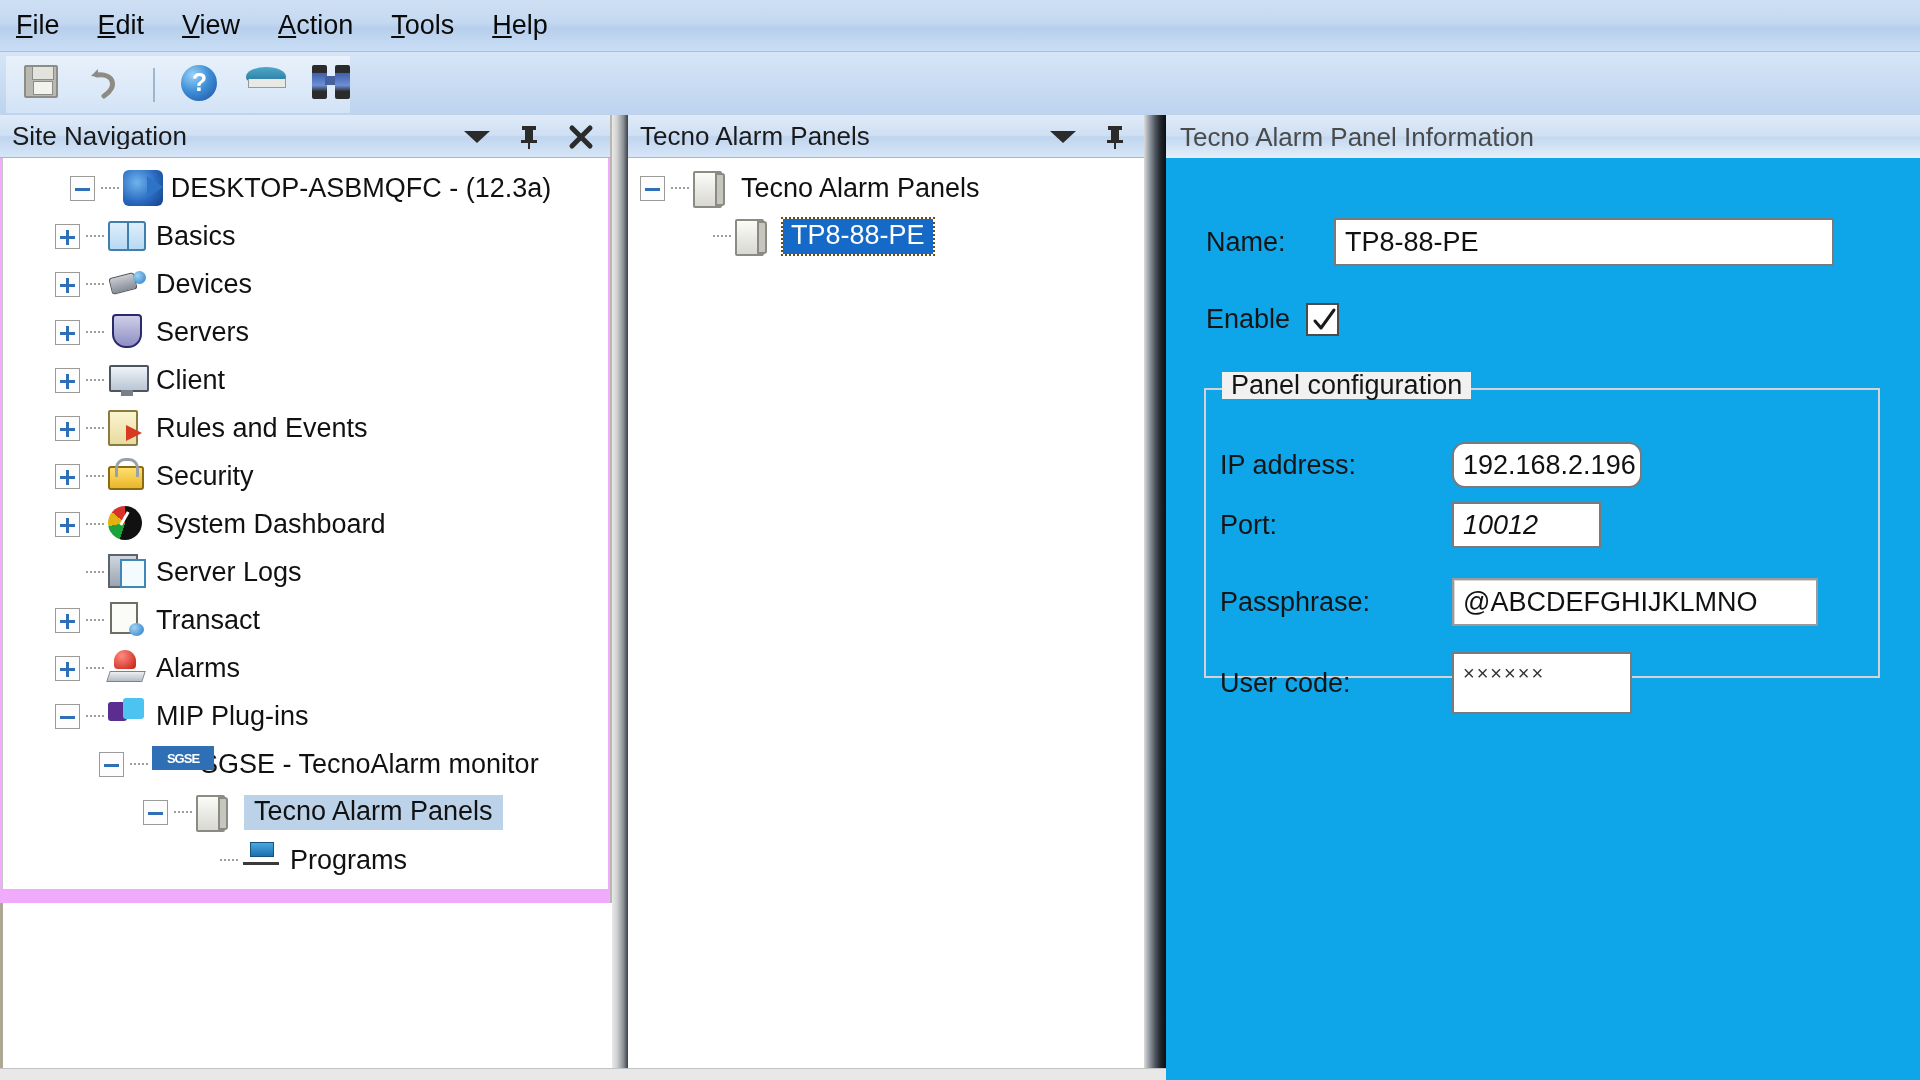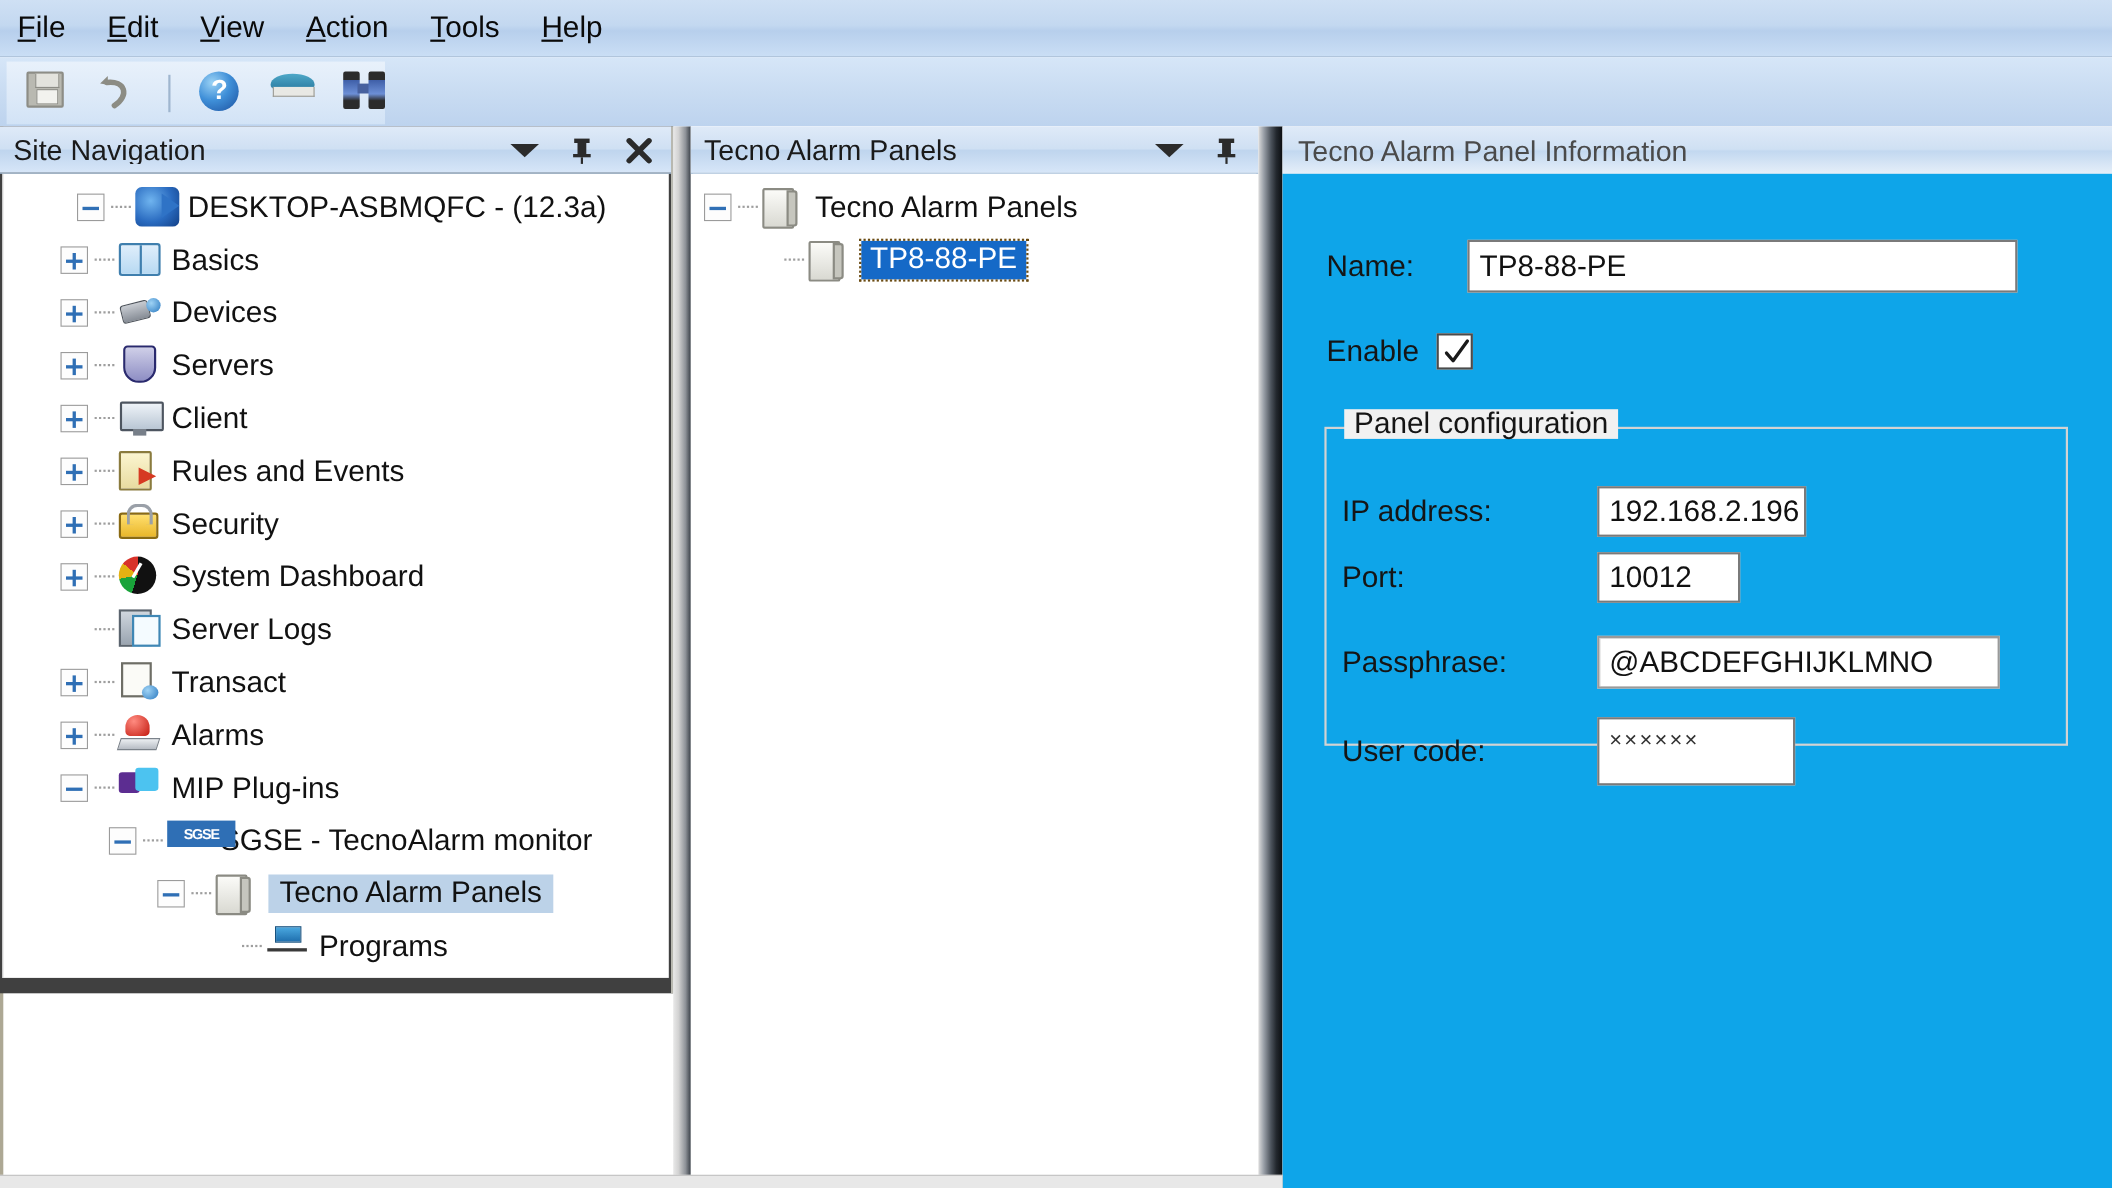--- a/index.html
+++ b/index.html
@@ -105,21 +105,21 @@
   .hdr-btns { display:flex; align-items:center; gap: 26px; padding-right: 6px; }
   .hdr-btn { width: 26px; height: 26px; position: relative; cursor: pointer; }
   .ic-chevron { width:0; height:0; border-left:13px solid transparent; border-right:13px solid transparent; border-top:12px solid #2b2b2b; position:absolute; left:0; top:8px; }
   .ic-pin { position:absolute; left:0; top:1px; width:26px; height:26px; }
   .ic-close { position:absolute; left:0; top:1px; width:26px; height:26px; }
 
   
   #site-nav {
     position: absolute; left: 0; top: 115px;
     width: 612px; height: 788px;
-    background: #404040;
+    background: #f0abfc;
     border-right: 2px solid #b8b8b0;
   }
   #site-nav .tree-area {
     position: absolute; left: 2px; top: 43px; right: 2px; bottom: 14px;
     background: #ffffff; overflow: hidden;
     border-left: 1px solid #c8c8c8;
   }
   #sn-left-edge { position:absolute; left:0; top:115px; width:3px; height:965px; background:#ada894; }
 
   
@@ -504,26 +504,26 @@
             <path d="M5 15 L11 22 L24 4" stroke="#1a1a1a" stroke-width="3" fill="none" stroke-linecap="round" stroke-linejoin="round"></path>
           </svg>
         </div>
       </div>
 
       <div class="groupbox" style="left:38px; top:230px; width:676px; height:290px;">
         <div class="group-legend">Panel configuration</div>
 
         <div class="form-row" style="left:14px; top:36px;margin-top:16px;">
           <div class="flabel" style="width:232px;">IP address:</div>
-          <div class="tbox" style="width:190px; height:46px;">192.168.2.196</div>
+          <div class="tbox" style="width:190px; height:46px;border-radius:13px;">192.168.2.196</div>
         </div>
 
         <div class="form-row" style="left:14px; top:112px;">
           <div class="flabel" style="width:232px;">Port:</div>
-          <div class="tbox" style="width:130px; height:46px;">10012</div>
+          <div class="tbox" style="width:149px; height:46px;font-style:italic;">10012</div>
         </div>
 
         <div class="form-row" style="left:14px; top:188px;">
           <div class="flabel" style="width:232px;">Passphrase:</div>
           <div class="tbox raised" style="width:366px; height:48px;">@ABCDEFGHIJKLMNO</div>
         </div>
 
         <div class="form-row" style="left:14px; top:262px;">
           <div class="flabel" style="width:232px;">User code:</div>
           <div class="tbox" style="width:180px; height:62px; align-items:flex-start;">

